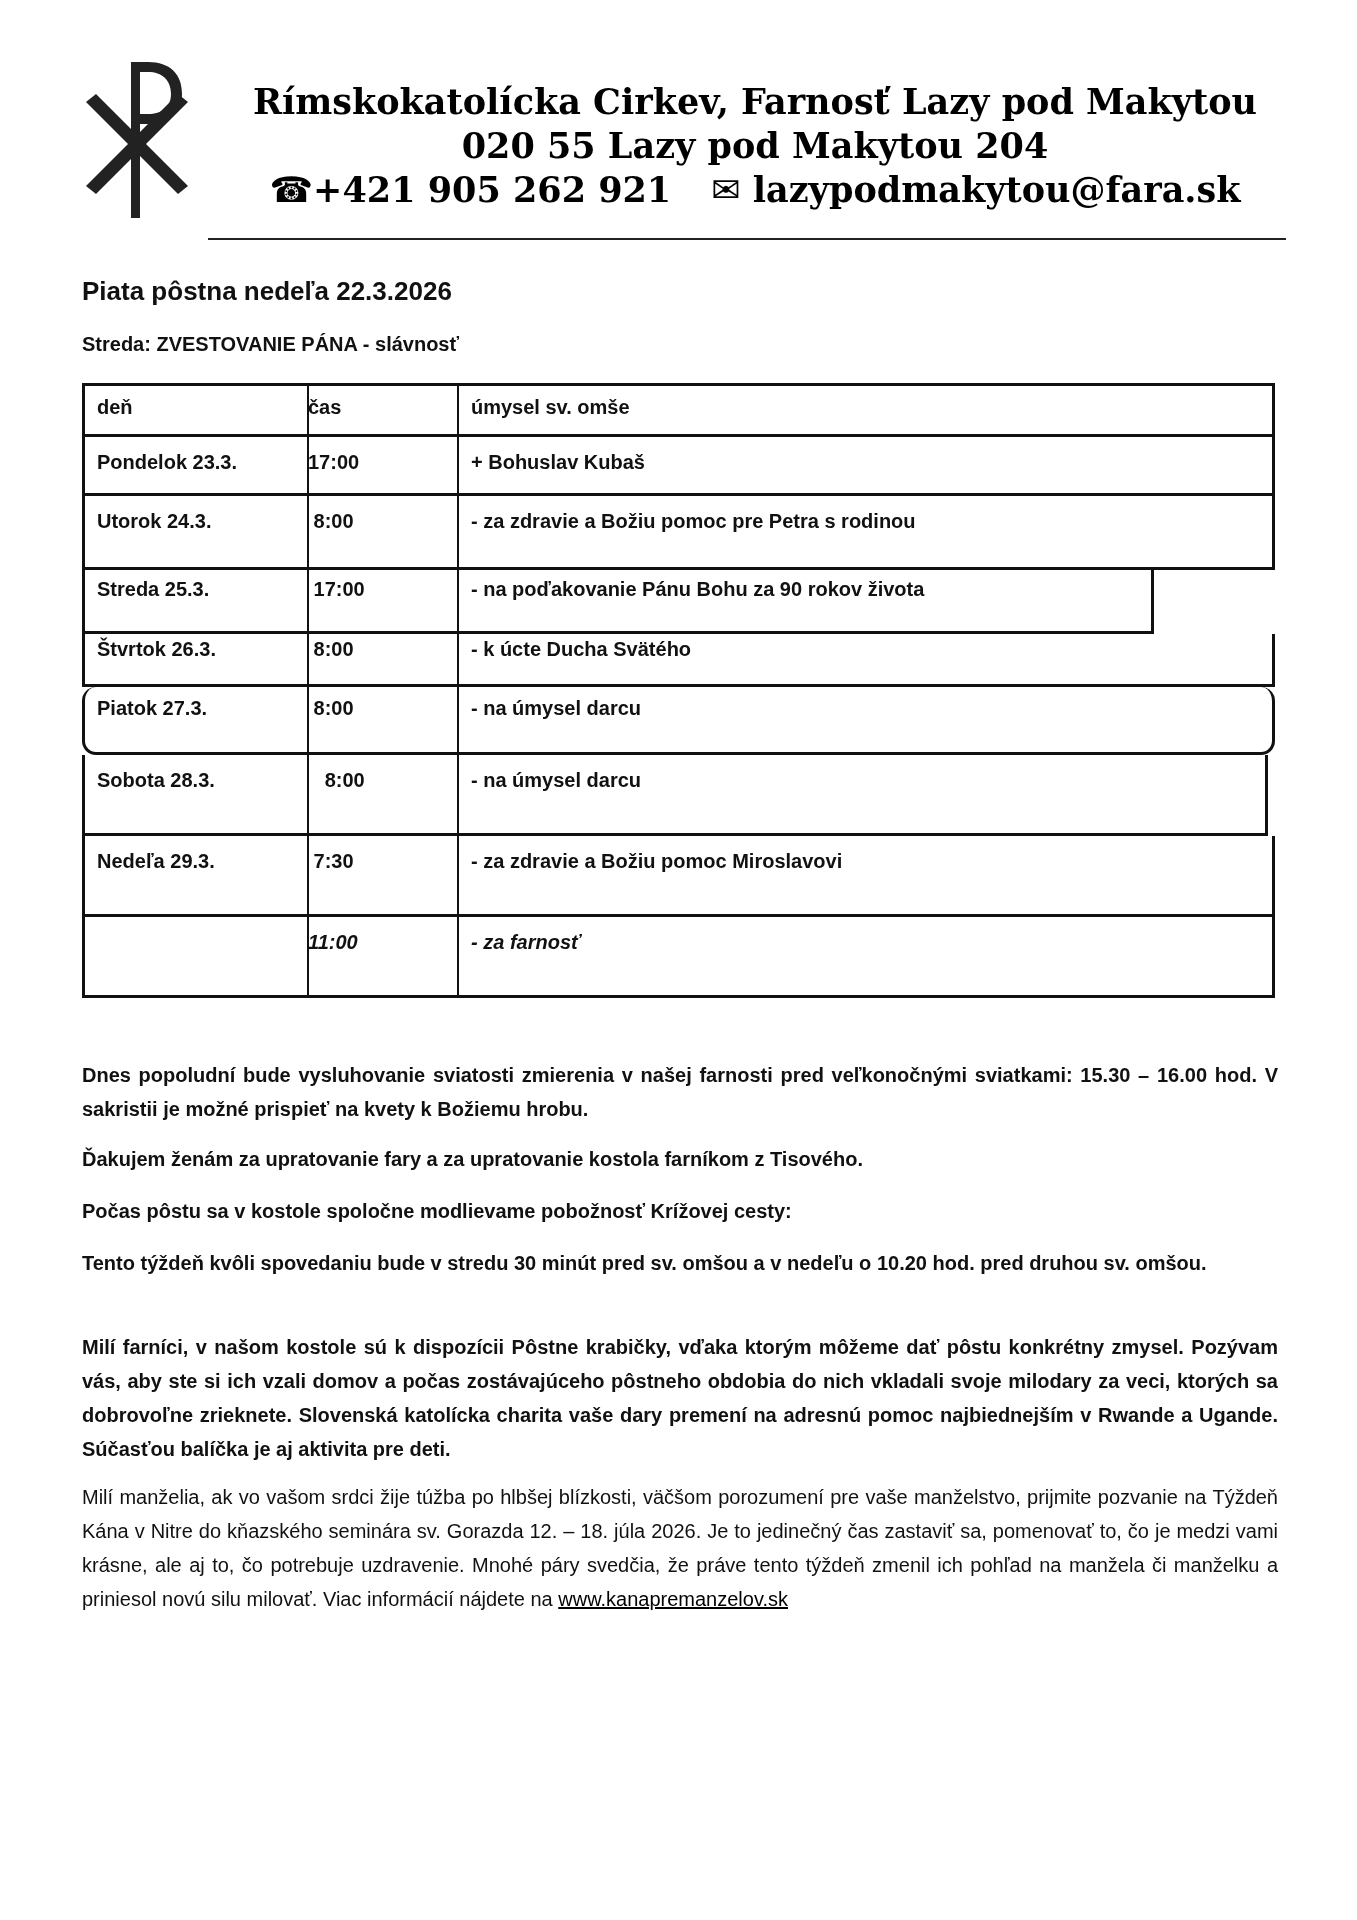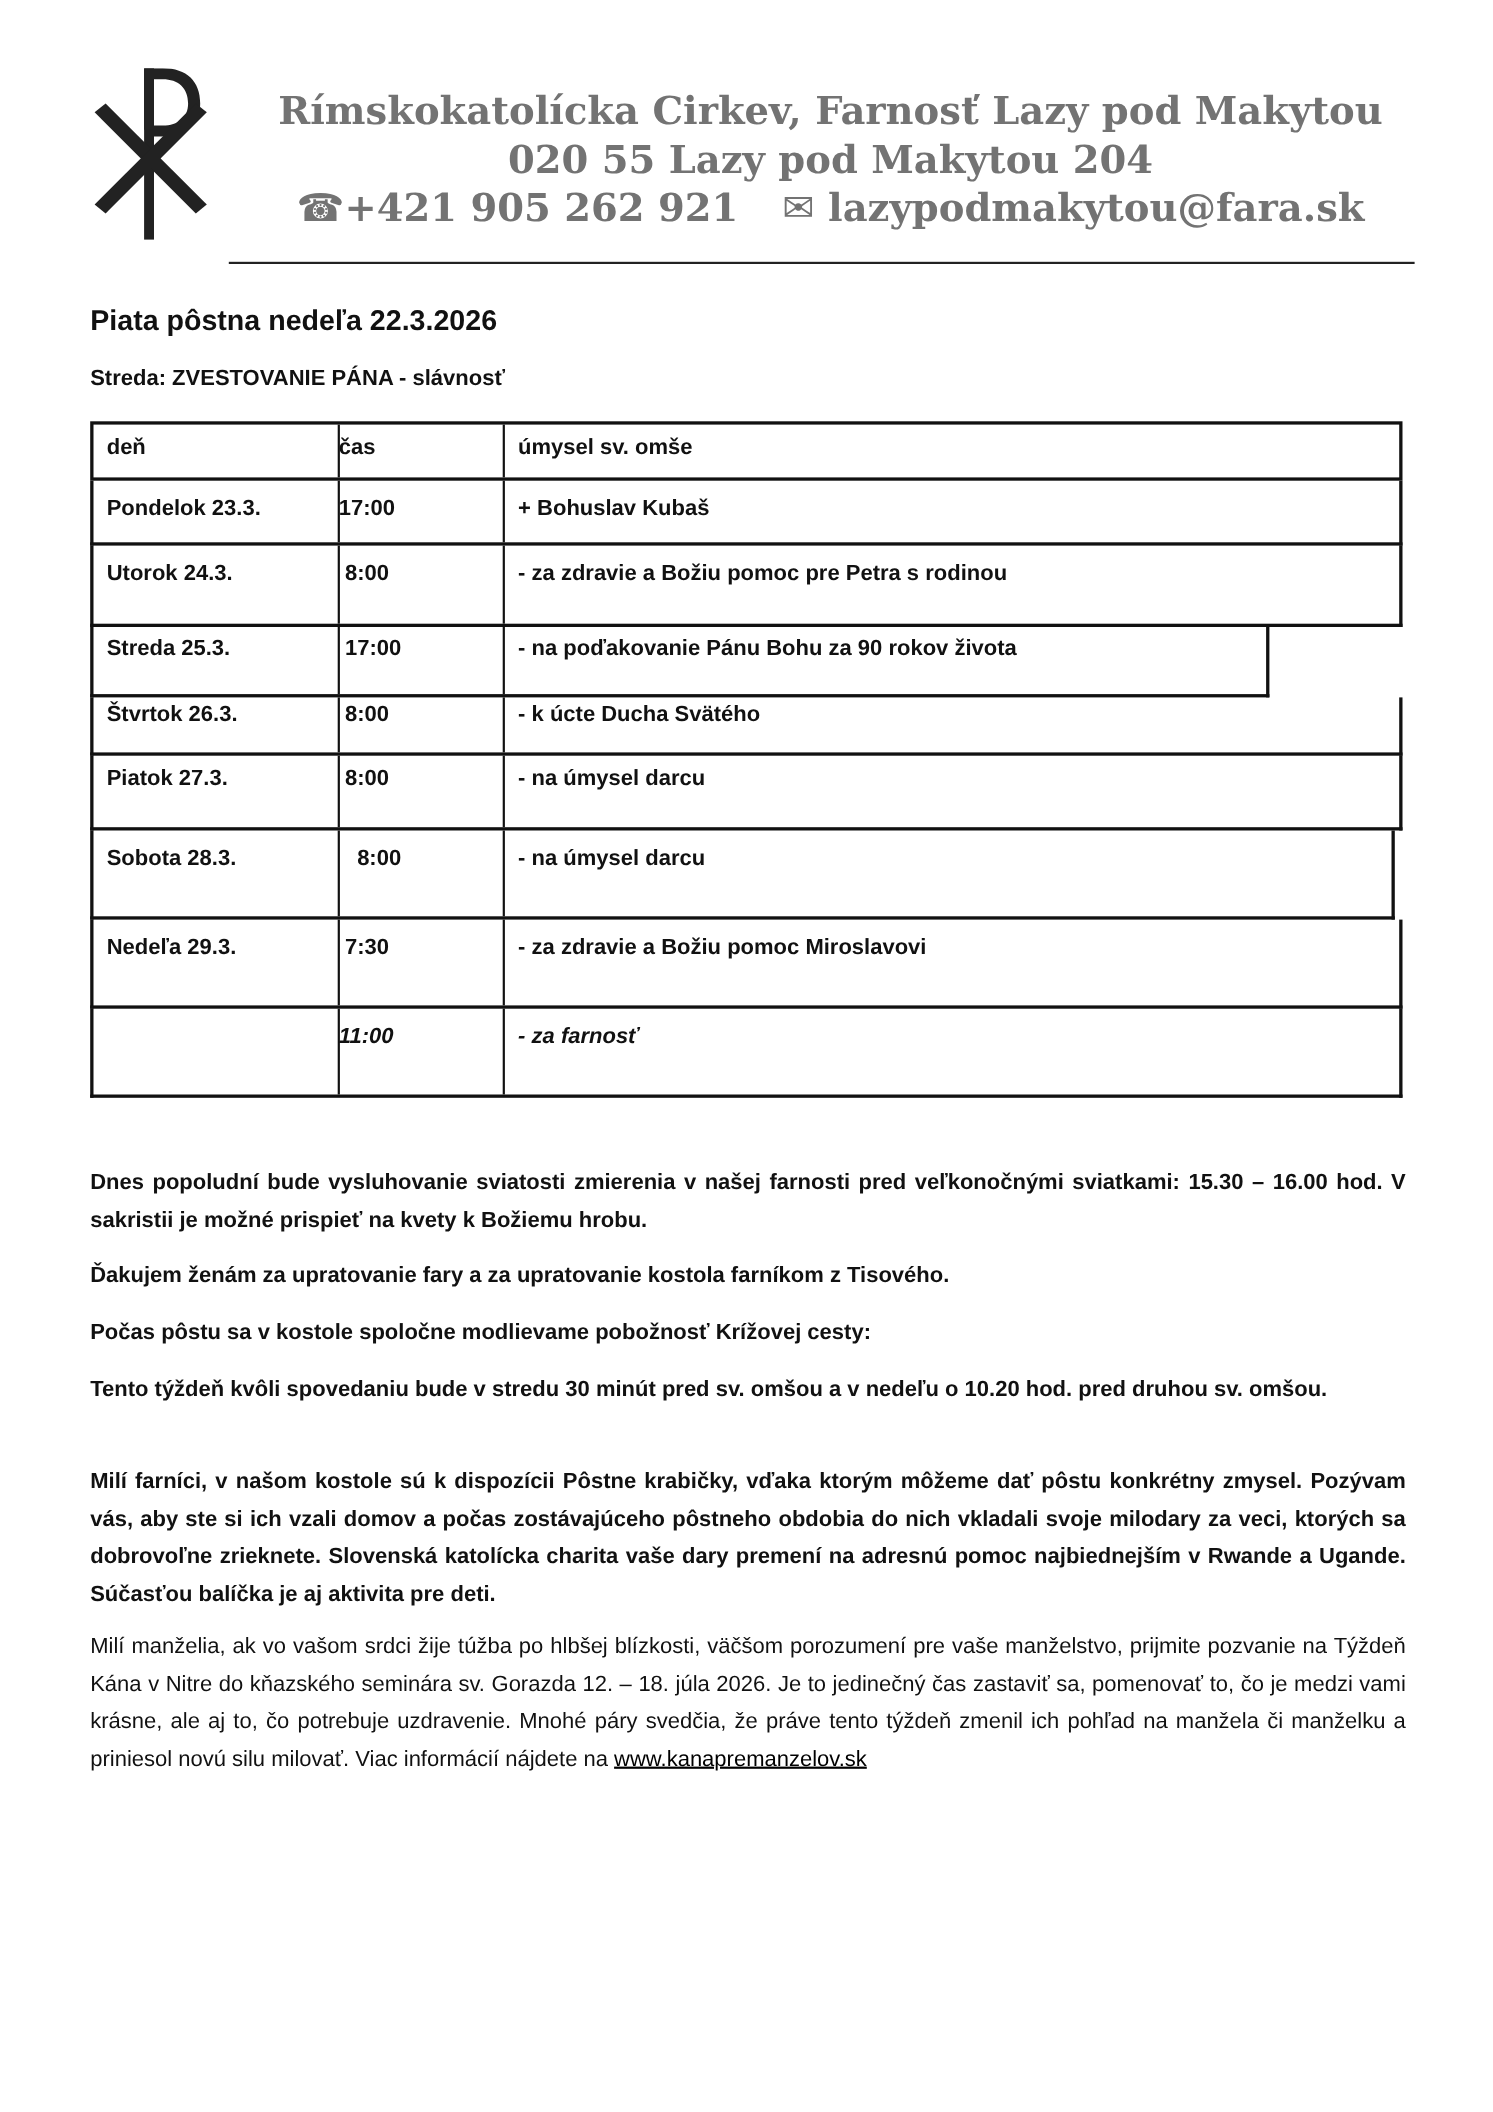--- a/index.html
+++ b/index.html
@@ -2,21 +2,21 @@
 <html><head>
 <meta charset="utf-8">
 <style>
   html, body { margin: 0; padding: 0; background: #ffffff; }
   body { width: 1357px; height: 1920px; position: relative; overflow: hidden; color: #111; }
   .page { position: absolute; left: 0; top: 0; width: 1357px; height: 1920px; }
 
   
   .logo { position: absolute; left: 78px; top: 62px; width: 118px; height: 156px; }
   .hdr { position: absolute; left: 210px; width: 1090px; text-align: center;
-         font-family: "DejaVu Serif", serif; font-weight: bold; font-size: 35px; line-height: 44px; color: #737373; }
+         font-family: "DejaVu Serif", serif; font-weight: bold; font-size: 35px; line-height: 44px; color: #000000; }
   .hdr1 { top: 80px; }
   .hdr2 { top: 124px; }
   .hdr3 { top: 168px; }
   .hdr3 .ic { font-family: "DejaVu Sans", sans-serif; font-weight: bold; }
   .hdr3 .gap { display: inline-block; width: 40px; }
   .hdr-rule { position: absolute; left: 208px; top: 238px; width: 1078px; height: 0; border-top: 2px solid #222; }
 
   
   .sans { font-family: "Liberation Sans", sans-serif; }
   .title { position: absolute; left: 82px; top: 276px; font-size: 26px; font-weight: bold; }
@@ -103,21 +103,21 @@
       <div class="cell c2" style="top:8px;white-space:pre;"> 17:00</div>
       <div class="cell c3" style="top:8px;">- na poďakovanie Pánu Bohu za 90 rokov života</div>
     </div>
     <div class="row" style="top:251px;height:53px;width:1193px;">
       <div class="vline v1"></div>
         <div class="vline v2"></div>
       <div class="cell c1" style="top:4px;">Štvrtok 26.3.</div>
       <div class="cell c2" style="top:4px;white-space:pre;"> 8:00</div>
       <div class="cell c3" style="top:4px;">- k úcte Ducha Svätého</div>
     </div>
-    <div class="row" style="top:304px;height:68px;width:1193px;">
+    <div class="row" style="top:304px;height:68px;width:1193px;border-radius:14px;">
       <div class="vline v1"></div>
         <div class="vline v2"></div>
       <div class="cell c1" style="top:10px;">Piatok 27.3.</div>
       <div class="cell c2" style="top:10px;white-space:pre;"> 8:00</div>
       <div class="cell c3" style="top:10px;">- na úmysel darcu</div>
     </div>
     <div class="row" style="top:372px;height:81px;width:1186px;">
       <div class="vline v1"></div>
         <div class="vline v2"></div>
       <div class="cell c1" style="top:14px;">Sobota 28.3.</div>

